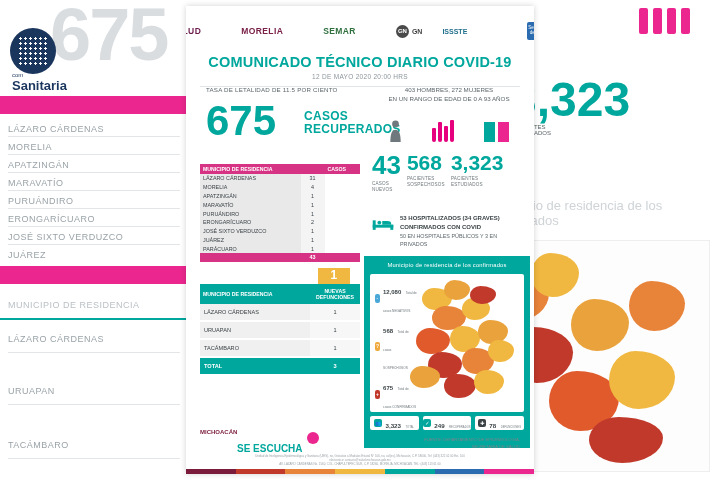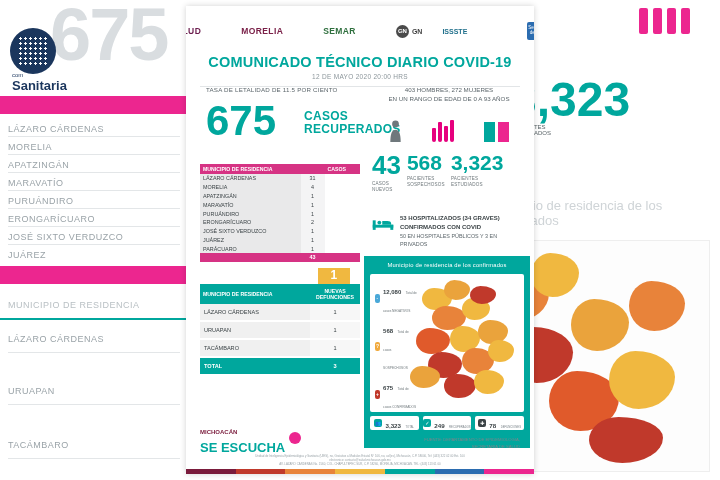--- a/index.html
+++ b/index.html
@@ -100,21 +100,21 @@
   .legnum{font-size:6px;font-weight:bold;color:#3b4346;line-height:1;}
   .leglbl{font-size:3.2px;color:#6f787c;line-height:1;}
   .footstats{position:absolute;left:6px;top:160px;width:154px;display:flex;gap:4px;}
   .fs{flex:1;background:#ffffff;border-radius:2px;display:flex;align-items:center;justify-content:center;gap:3px;height:14px;}
   .fs .ic{width:8px;height:8px;border-radius:2px;display:flex;align-items:center;justify-content:center;color:#fff;font-size:5px;}
   .fs .vv{font-size:6.2px;font-weight:bold;color:#3b4346;line-height:1;}
   .fs .kk{font-size:2.8px;color:#7b848a;line-height:1;}
 
   .michfoot{position:absolute;left:14px;bottom:18px;display:flex;align-items:center;gap:4px;}
   .michfoot .mf1{font-size:6px;font-weight:bold;color:#7a1b3c;line-height:1;}
-  .michfoot .mf2{font-size:13px;font-weight:bold;color:#00a79d;line-height:1;}
+  .michfoot .mf2{font-size:10px;font-weight:bold;color:#00a79d;line-height:1;margin-left:37px;}
   .wifi{width:12px;height:12px;border-radius:50%;background:#ec268f;}
   .srcfoot{position:absolute;right:14px;bottom:24px;text-align:right;font-size:4.2px;color:#7b848a;line-height:1.5;}
   .legalfoot{position:absolute;left:0;right:0;bottom:8px;text-align:center;font-size:2.9px;color:#9aa3a8;line-height:1.4;}
   .stripe{position:absolute;left:0;bottom:0;width:348px;height:5px;display:flex;}
   .stripe i{flex:1;display:block;}
 </style>
 </head>
 <body>
 
 <div class="stage">

